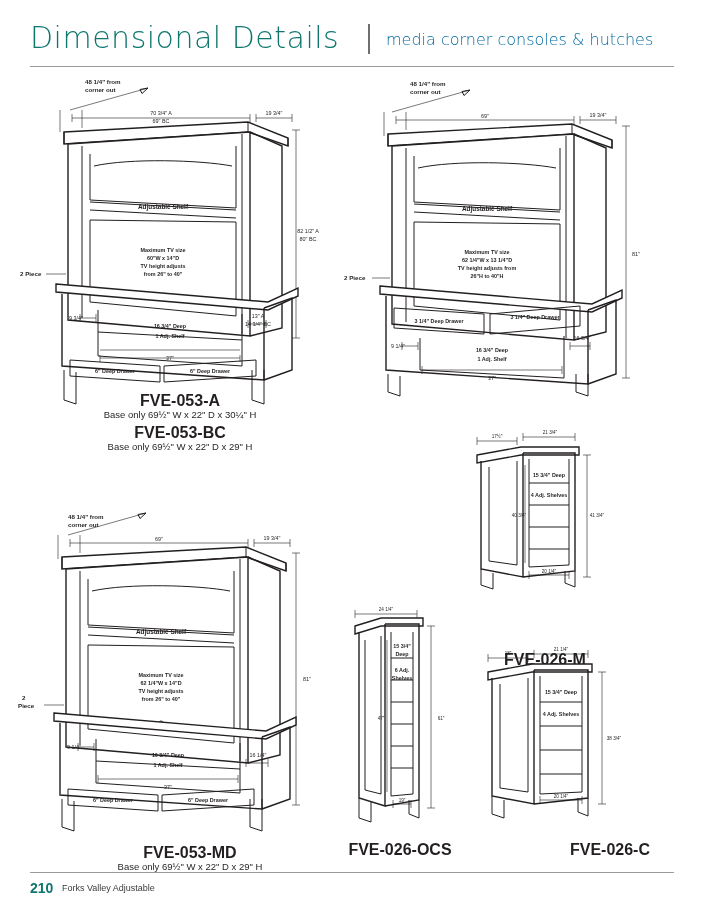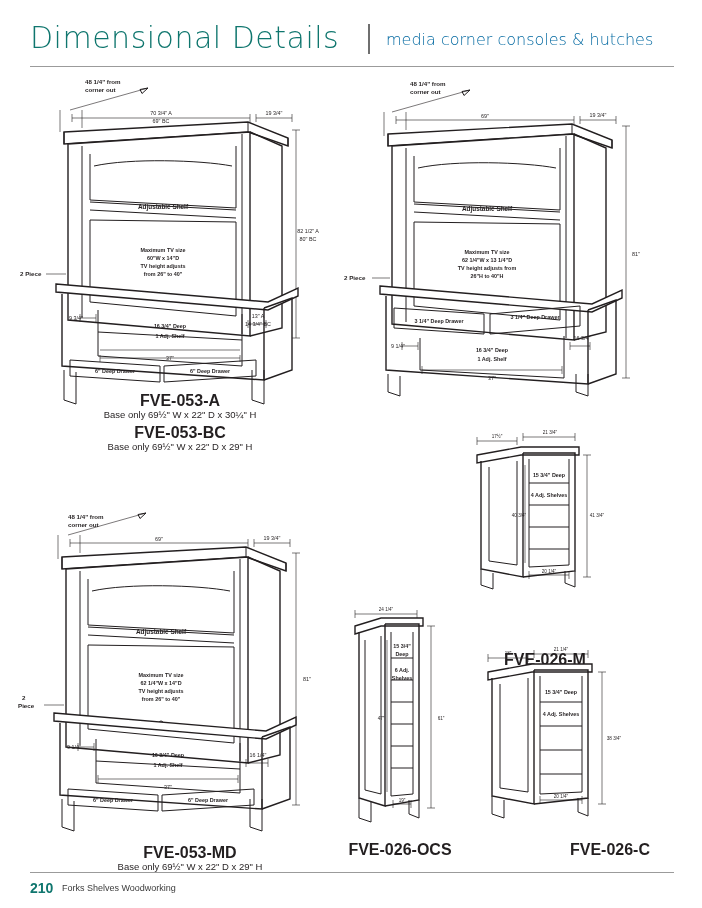--- a/index.html
+++ b/index.html
@@ -478,15 +478,15 @@
     
     
     
     
     
     
   </div>
 
   <div class="ftr-rule"></div>
   <div class="ftr-page">210</div>
-  <div class="ftr-txt">Forks Shelves Woodworking</div>
+  <div class="ftr-txt">Forks Valley Adjustable</div>
 
 </div>
 
 </body></html>

